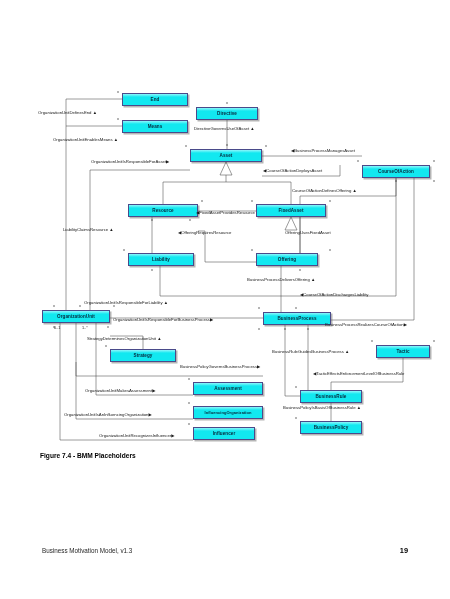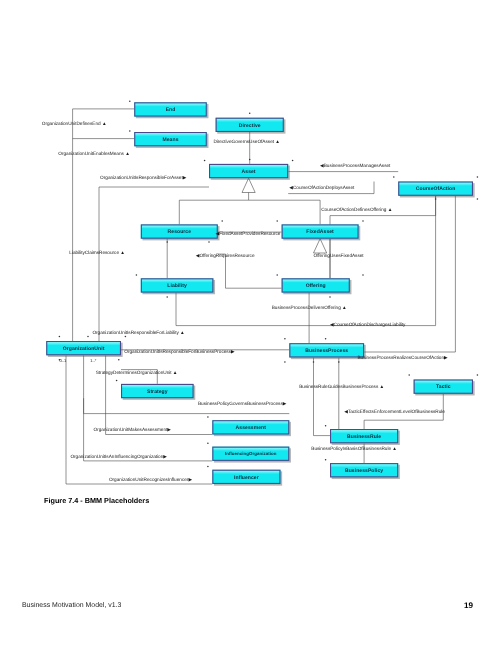--- a/index.html
+++ b/index.html
@@ -87,21 +87,21 @@
     font-size: 6.6px;
     font-weight: bold;
     color: #000;
     white-space: nowrap;
   }
   #footer {
     position: absolute;
     left: 0; right: 0;
     top: 543px;
     height: 14px;
-    padding: 0 20px;
+    padding: 0 42px;
     box-sizing: border-box;
     display: flex;
     align-items: center;
     justify-content: space-between;
     font-size: 6.3px;
     color: #262626;
   }
   #footer .pageno {
     font-size: 7.4px;
     font-weight: bold;

